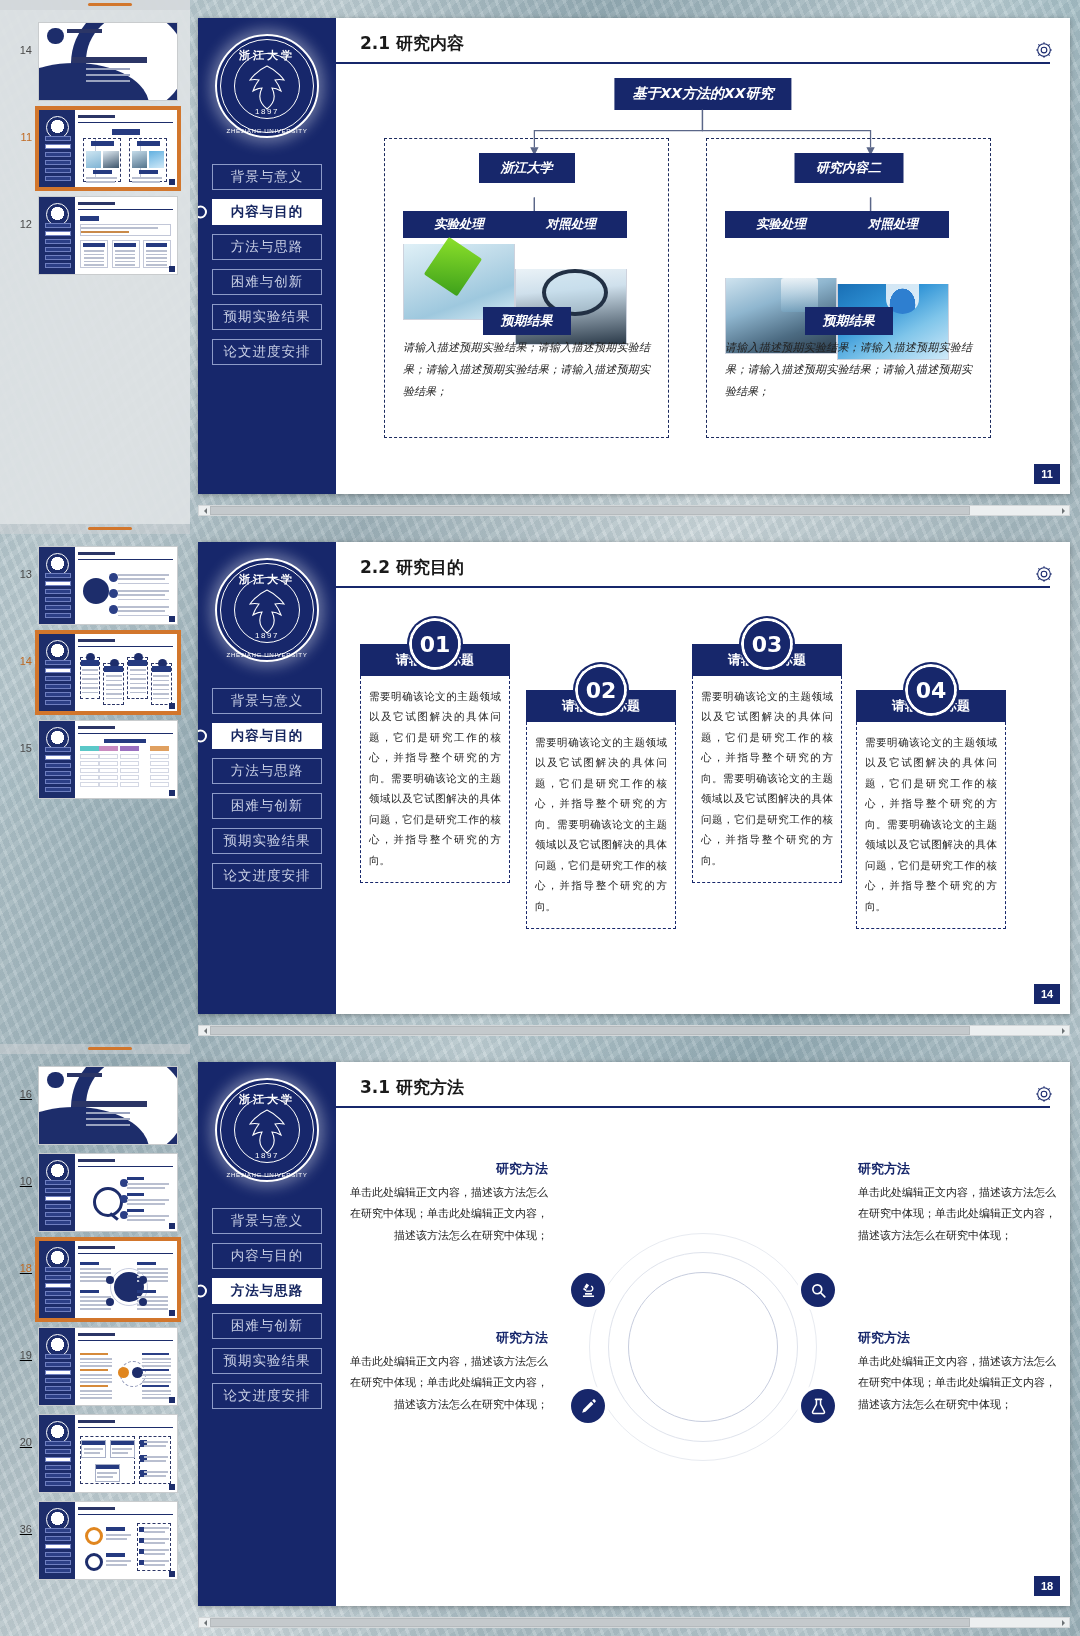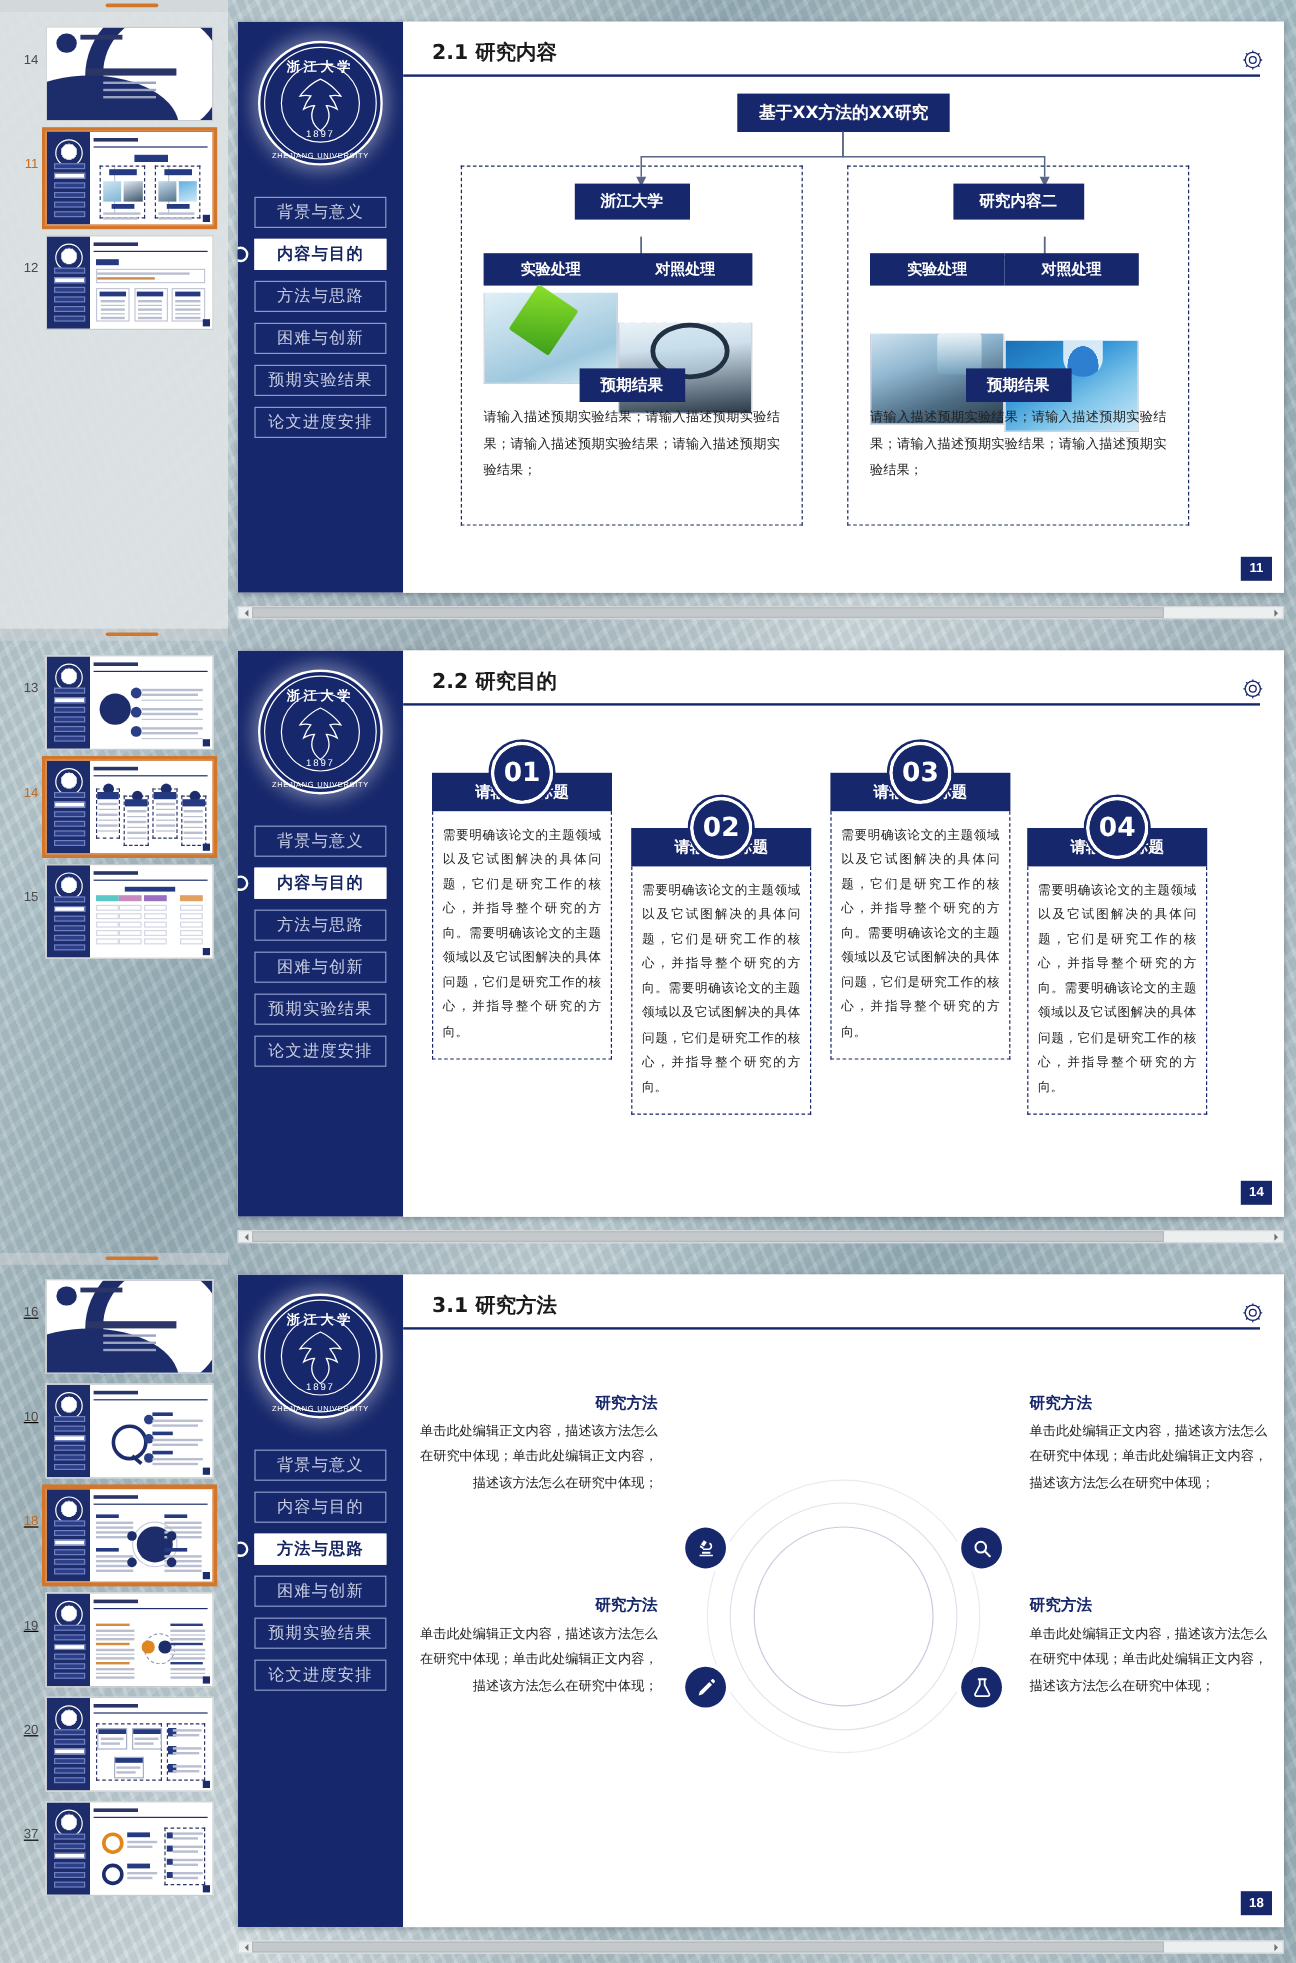--- a/index.html
+++ b/index.html
@@ -164,21 +164,21 @@
     font-family:"DejaVu Sans","Liberation Sans",sans-serif;
   }
   .title-rule { position:absolute; left: 0px; right: 20px; top: 44px; height: 1.5px; background:#17276b; }
   .gear-icon { position:absolute; right: 16px; top: 22px; width: 20px; height: 20px; }
   .page-badge {
     position:absolute; right: 10px; bottom: 10px; width: 26px; height: 20px; background:#17276b;
     color:#fff; font-size: 11px; display:flex; align-items:center; justify-content:center; font-weight:bold;
   }
 
   
-  .oc { position:absolute; left:0; right:0; top:52px; bottom:26px; }
+  .oc { position:absolute; left:0; right:0; top:52px; bottom:26px;font-style:italic; }
   .oc-root {
     position:absolute; left:50%; transform:translateX(-50%); top:8px;
     background:#17276b; color:#fff; font-weight:bold; font-size:14px;
     padding:7px 18px; white-space:nowrap; font-family:"DejaVu Sans",sans-serif;
   }
   .oc-group { position:absolute; top:68px; height:300px; border:1.6px dashed #1b2a5e; }
   .oc-group.g1 { left:48px; width:285px; }
   .oc-group.g2 { left:370px; width:285px; }
   .oc-gtitle {
     position:absolute; left:50%; transform:translateX(-50%); top:14px;
@@ -985,21 +985,21 @@
               <div style="position:absolute;left:66%;top:38px;width:30%;height:12px">
                 <div class="t-box" style="left:0;top:0;width:7px;height:7px"></div>
                 <div class="t-txt" style="left:14%;top:1px;width:84%"></div>
                 <div class="t-txt" style="left:14%;top:5px;width:76%"></div>
               </div>
             </div>
             <div class="t-pg"></div>
           </div>
         </div>
         <div class="thumb-row">
-          <div class="thumb-num">37</div>
+          <div class="thumb-num">36</div>
           <div class="thumb-card">
             <div class="t-side"></div>
             <div class="t-logo"></div>
             <div class="t-navs">
               <div class="t-nav"></div>
               <div class="t-nav"></div>
               <div class="t-nav on"></div>
               <div class="t-nav"></div>
               <div class="t-nav"></div>
               <div class="t-nav"></div>

